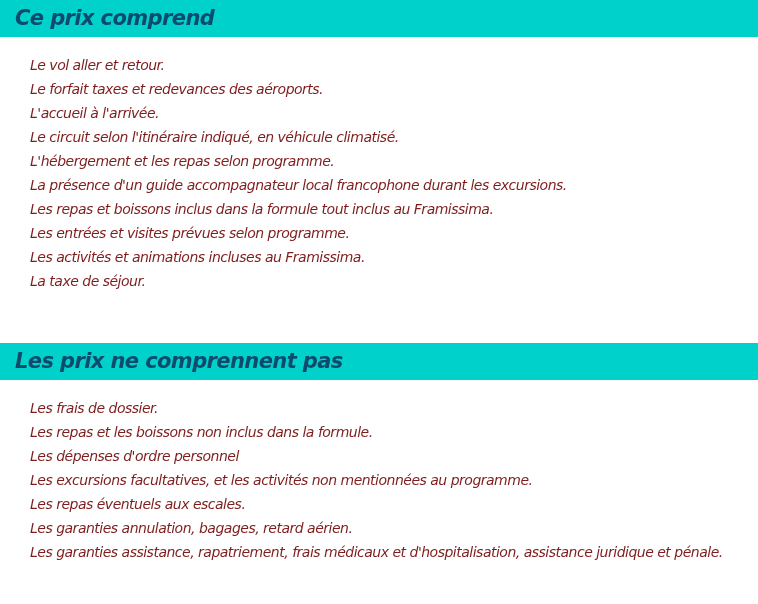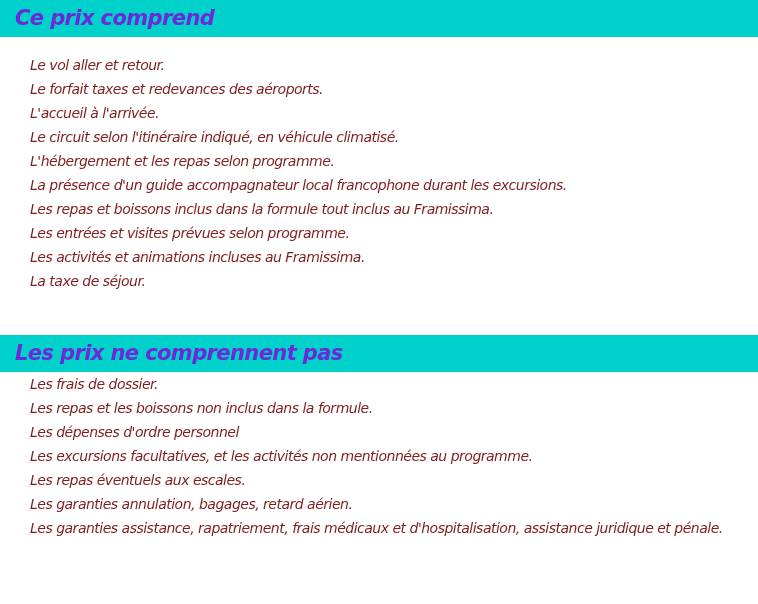--- a/index.html
+++ b/index.html
@@ -1,29 +1,29 @@
 <!DOCTYPE html>
 <html><head>
   <meta charset="utf-8">
   <style>
     html, body { margin: 0; padding: 0; background: #ffffff; }
     body { width: 758px; height: 604px; overflow: hidden; position: relative;
            font-family: "DejaVu Sans", sans-serif; }
     .section { position: absolute; left: 0; width: 758px; }
-    .bar { height: 37px; background: #00D2CB; color: #6d28d9; box-sizing: border-box;
+    .bar { height: 37px; background: #00D2CB; color: #0c4a6e; box-sizing: border-box;
            padding-left: 15px; font-family: "DejaVu Sans", sans-serif; font-style: italic;
            font-weight: bold; font-size: 21px; line-height: 37px; letter-spacing: -0.6px; }
     ul.items { list-style: none; margin: 0; padding: 0; }
     ul.items li { font-family: "DejaVu Sans", sans-serif; font-style: italic; font-size: 14px;
                   color: #7f1d1d; height: 24px; line-height: 24px; white-space: nowrap;
                   letter-spacing: -0.5px; padding-left: 30px; }
     #sec1 { top: 0; }
     #sec1 ul.items { margin-top: 16px; }
-    #sec2 { top: 335px; }
-    #sec2 ul.items { margin-top: 0; }
+    #sec2 { top: 343px; }
+    #sec2 ul.items { margin-top: 16px; }
   </style>
 </head>
 <body>
 
 <div class="section" id="sec1">
   <div class="bar">Ce prix comprend</div>
   <ul class="items">
     <li>Le vol aller et retour.</li>
     <li>Le forfait taxes et redevances des aéroports.</li>
     <li>L'accueil à l'arrivée.</li>

